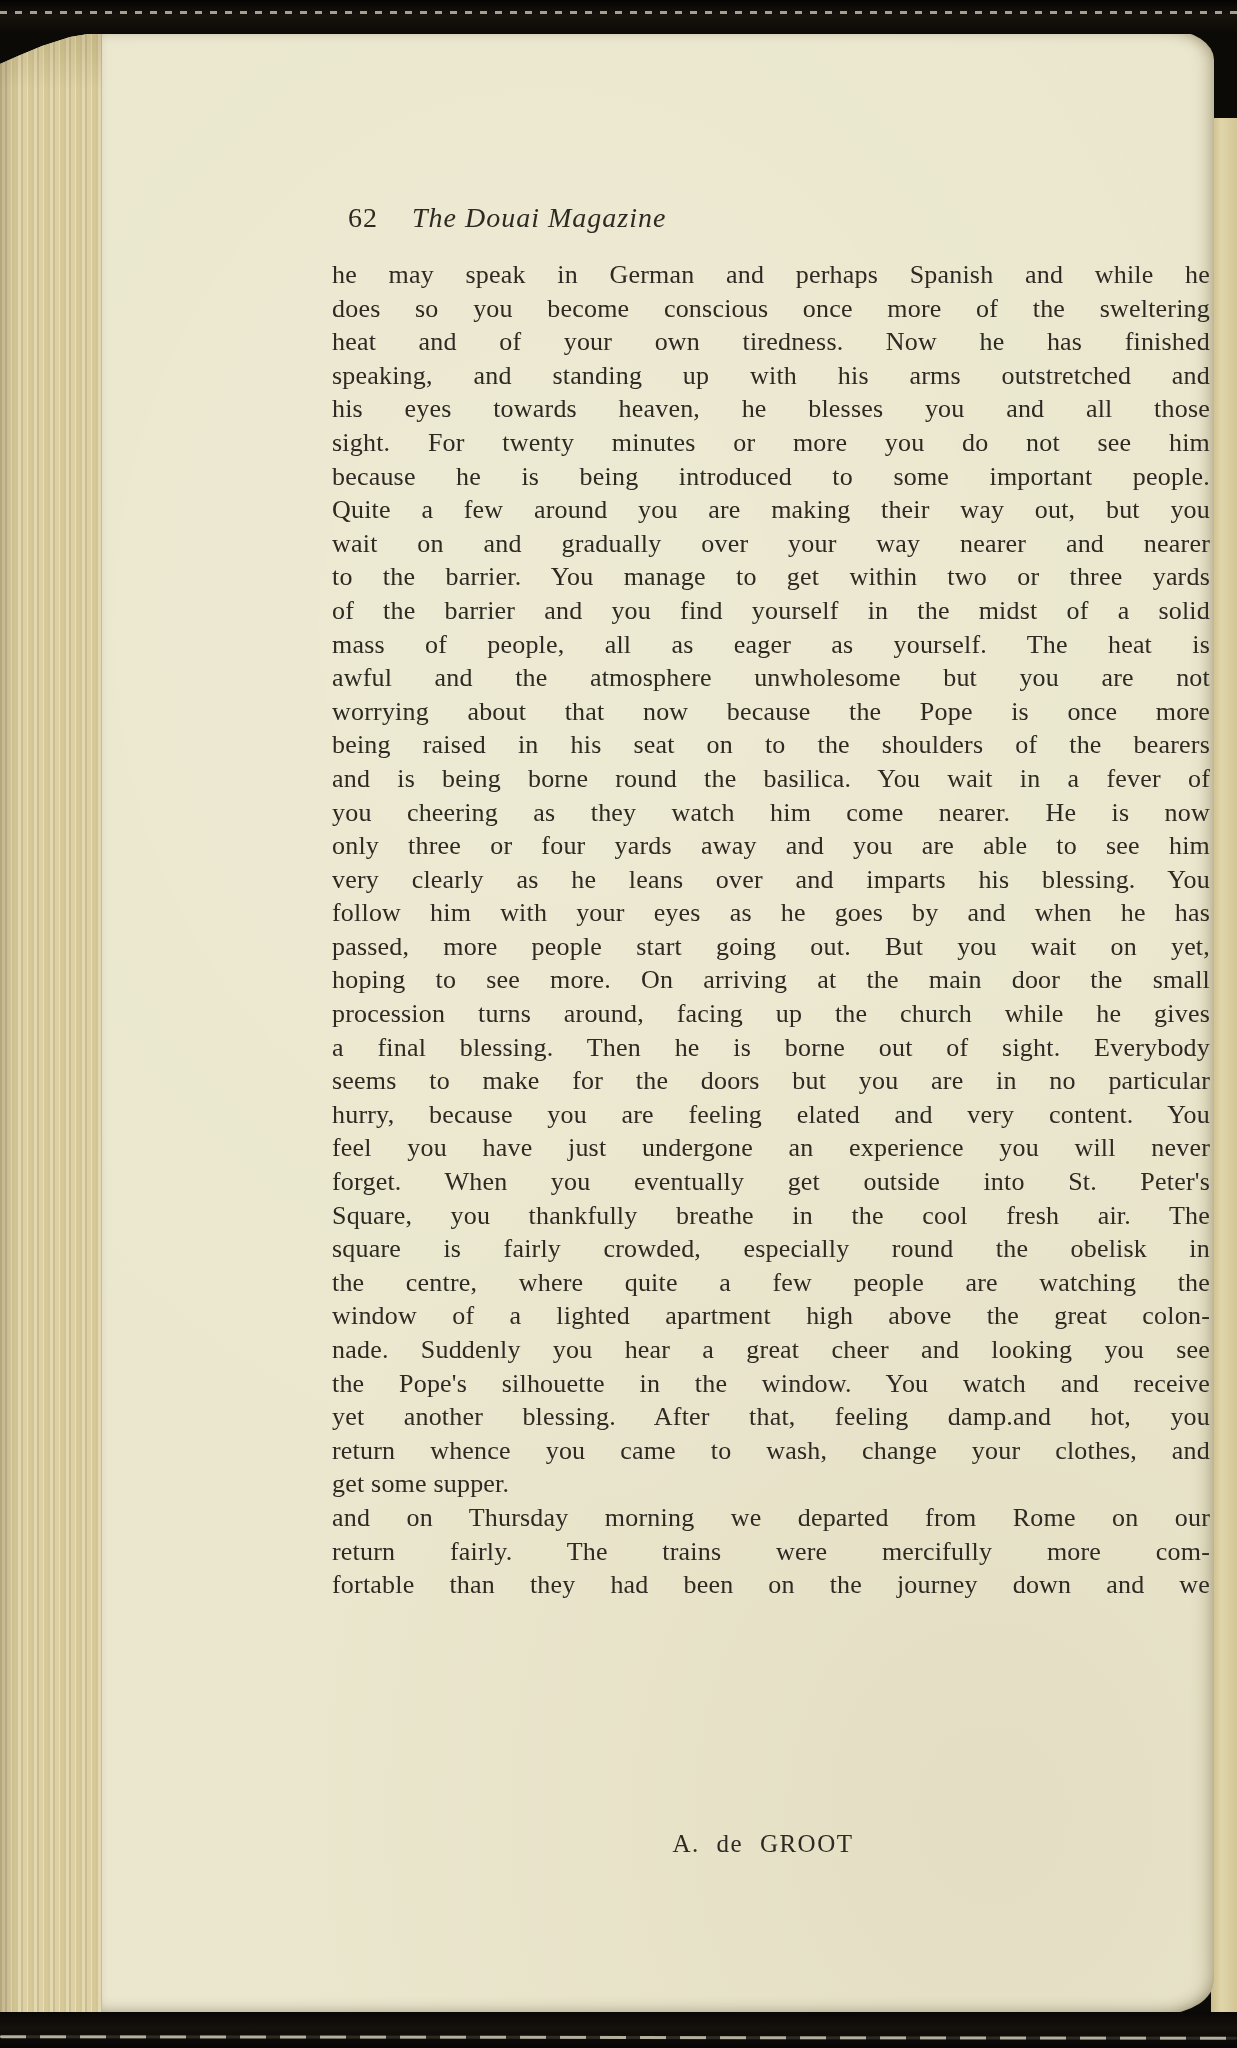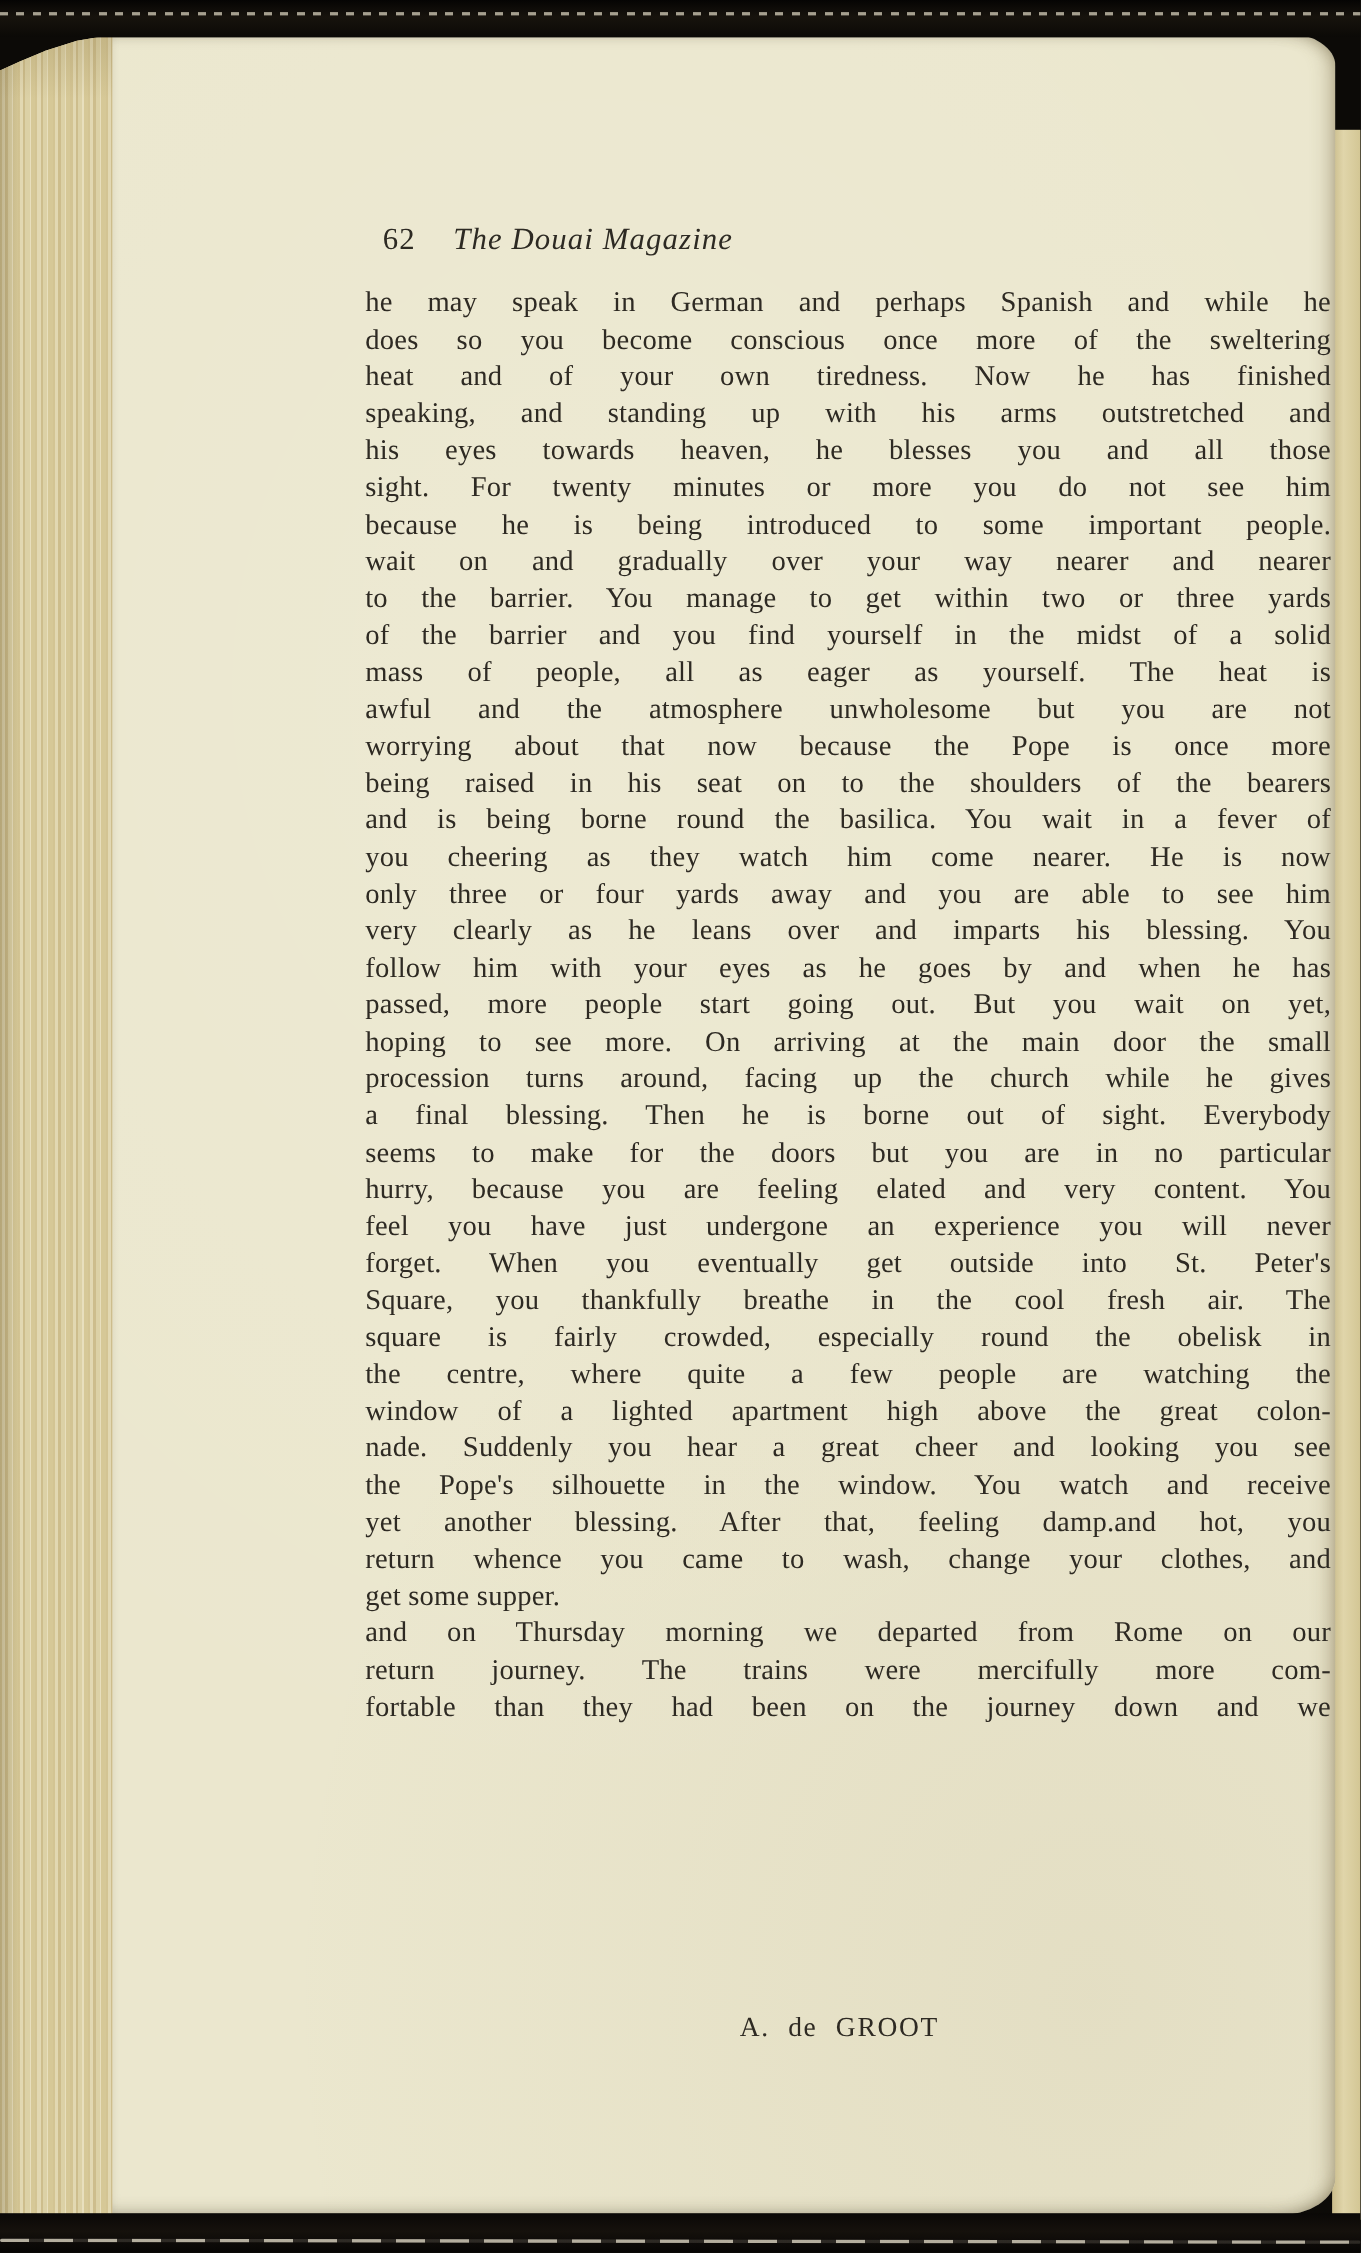--- a/index.html
+++ b/index.html
@@ -121,20 +121,21 @@
     </div>
 
     <div class="text-column" id="body-text">
         <div class="text-line">he may speak in German and perhaps Spanish and while he</div>
         <div class="text-line">does so you become conscious once more of the sweltering</div>
         <div class="text-line">heat and of your own tiredness.  Now he has finished</div>
         <div class="text-line">speaking, and standing up with his arms outstretched and</div>
         <div class="text-line">his eyes towards heaven, he blesses you and all those</div>
         <div class="text-line">sight.  For twenty minutes or more you do not see him</div>
         <div class="text-line">because he is being introduced to some important people.</div>
+        <div class="text-line">Quite a few around you are making their way out, but you</div>
         <div class="text-line">wait on and gradually over your way nearer and nearer</div>
         <div class="text-line">to the barrier.  You manage to get within two or three yards</div>
         <div class="text-line">of the barrier and you find yourself in the midst of a solid</div>
         <div class="text-line">mass of people, all as eager as yourself.  The heat is</div>
         <div class="text-line">awful and the atmosphere unwholesome but you are not</div>
         <div class="text-line">worrying about that now because the Pope is once more</div>
         <div class="text-line">being raised in his seat on to the shoulders of the bearers</div>
         <div class="text-line">and is being borne round the basilica.  You wait in a fever of</div>
         <div class="text-line">you cheering as they watch him come nearer.  He is now</div>
         <div class="text-line">only three or four yards away and you are able to see him</div>
@@ -151,21 +152,21 @@
         <div class="text-line">Square, you thankfully breathe in the cool fresh air.  The</div>
         <div class="text-line">square is fairly crowded, especially round the obelisk in</div>
         <div class="text-line">the centre, where quite a few people are watching the</div>
         <div class="text-line">window of a lighted apartment high above the great colon-</div>
         <div class="text-line">nade.  Suddenly you hear a great cheer and looking you see</div>
         <div class="text-line">the Pope's silhouette in the window.  You watch and receive</div>
         <div class="text-line">yet another blessing.  After that, feeling damp.and hot, you</div>
         <div class="text-line">return whence you came to wash, change your clothes, and</div>
         <div class="text-line last">get some supper.</div>
         <div class="text-line">and on Thursday morning we departed from Rome on our</div>
-        <div class="text-line">return journey.  The trains were mercifully more com-</div>
+        <div class="text-line">return fairly.  The trains were mercifully more com-</div>
         <div class="text-line">fortable than they had been on the journey down and we</div>
       </div>
 
     <div class="signature-line">A. de GROOT</div>
   </div>
 
   <div class="cover-bottom"></div>
 </div>
 
 </body></html>

